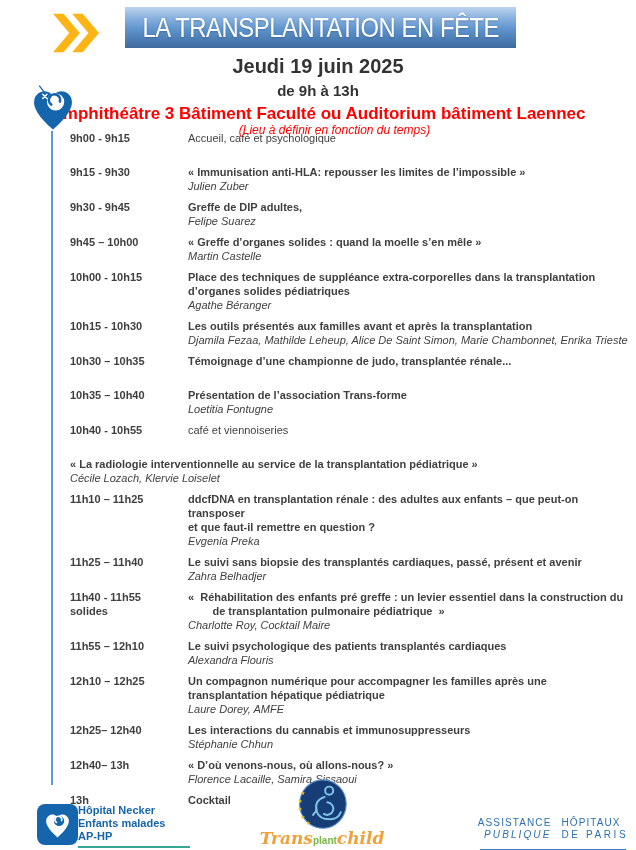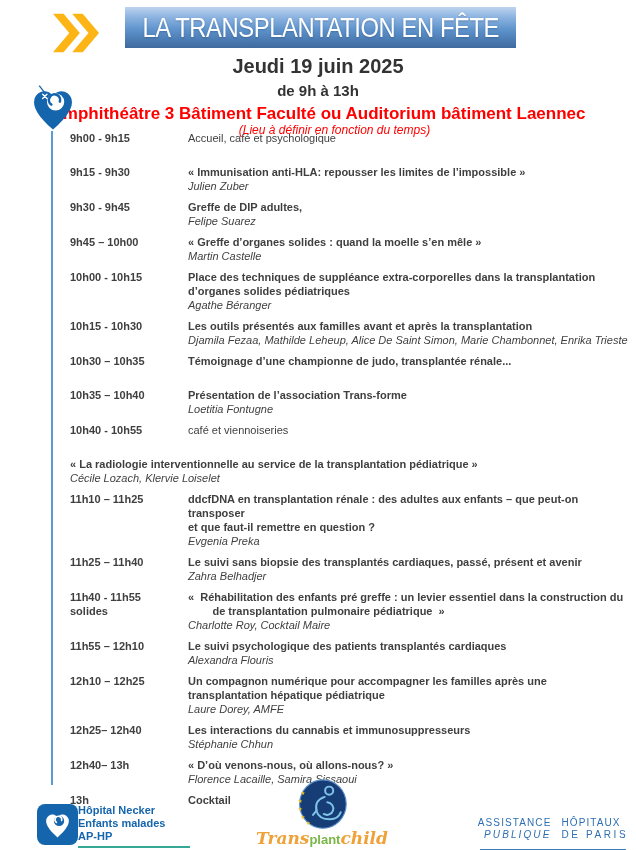--- a/index.html
+++ b/index.html
@@ -40,21 +40,21 @@
   .f-necker{position:absolute;left:37px;top:804px;display:flex;align-items:flex-start;}
   .necker-badge{width:41px;height:41px;border-radius:8px;background:#1565ad;
                 display:flex;align-items:center;justify-content:center;}
   .necker-text{font-size:11px;line-height:13px;font-weight:bold;color:#1565ad;}
   .necker-underline{height:2px;background:#36a695;width:112px;margin-top:3px;}
 
   
   .f-tpc{position:absolute;left:252px;top:779px;width:140px;text-align:center;}
   .tpc-name{margin-top:-6px;font-family:"DejaVu Serif","Liberation Serif",serif;
             font-style:italic;font-weight:bold;font-size:17px;line-height:18px;color:#f0a23a;}
-  .tpc-plant{font-size:13px;color:#7ab648;font-style:normal;font-family:"Liberation Sans",sans-serif;}
+  .tpc-plant{font-size:10px;color:#7ab648;font-style:normal;font-family:"Liberation Sans",sans-serif;}
 
   
   .f-aphp{position:absolute;left:450px;top:812px;width:146px;margin-left:30px;}
   .aphp-row{display:flex;align-items:center;justify-content:center;gap:5px;}
   .aphp-col{font-size:10px;line-height:12.5px;color:#2e6fb2;white-space:nowrap;}
   .aphp-col.left{text-align:right;}
   .aphp-col.right{text-align:left;}
   .sp1{letter-spacing:1.1px;} .sp2{letter-spacing:2.1px;font-style:italic;} .sp3{letter-spacing:2.6px;}
   .aphp-underline{height:2px;background:#3d7ab8;margin-top:3px;}
 </style>

